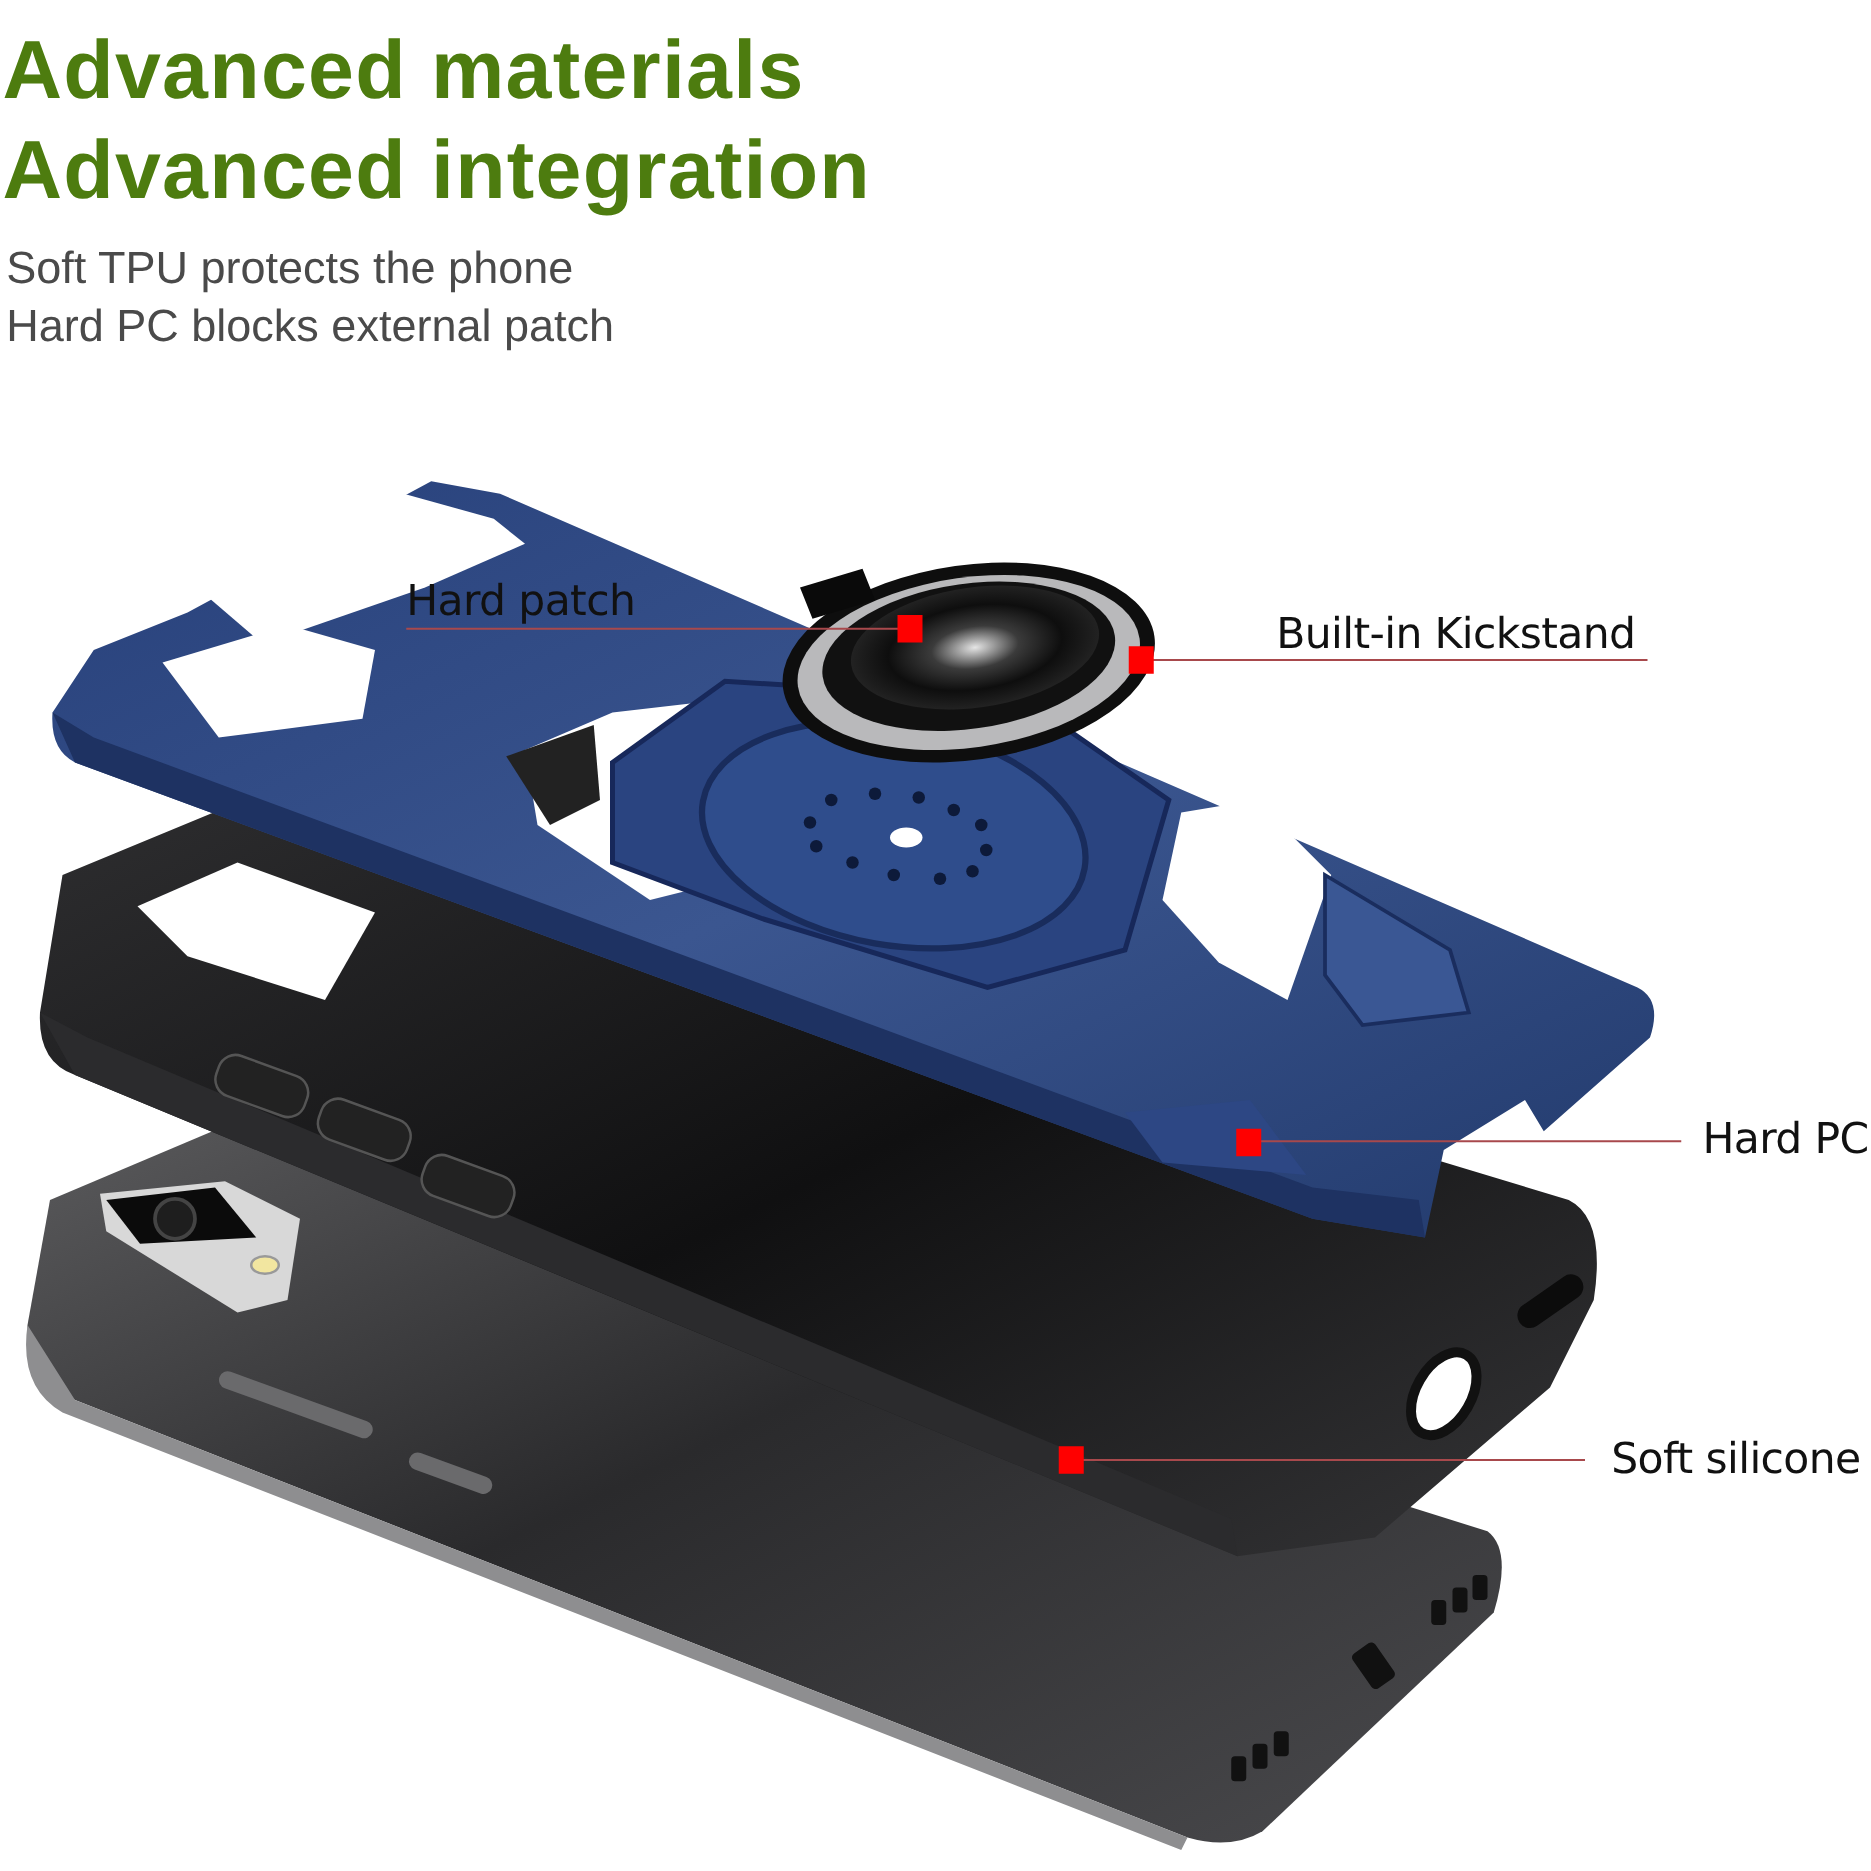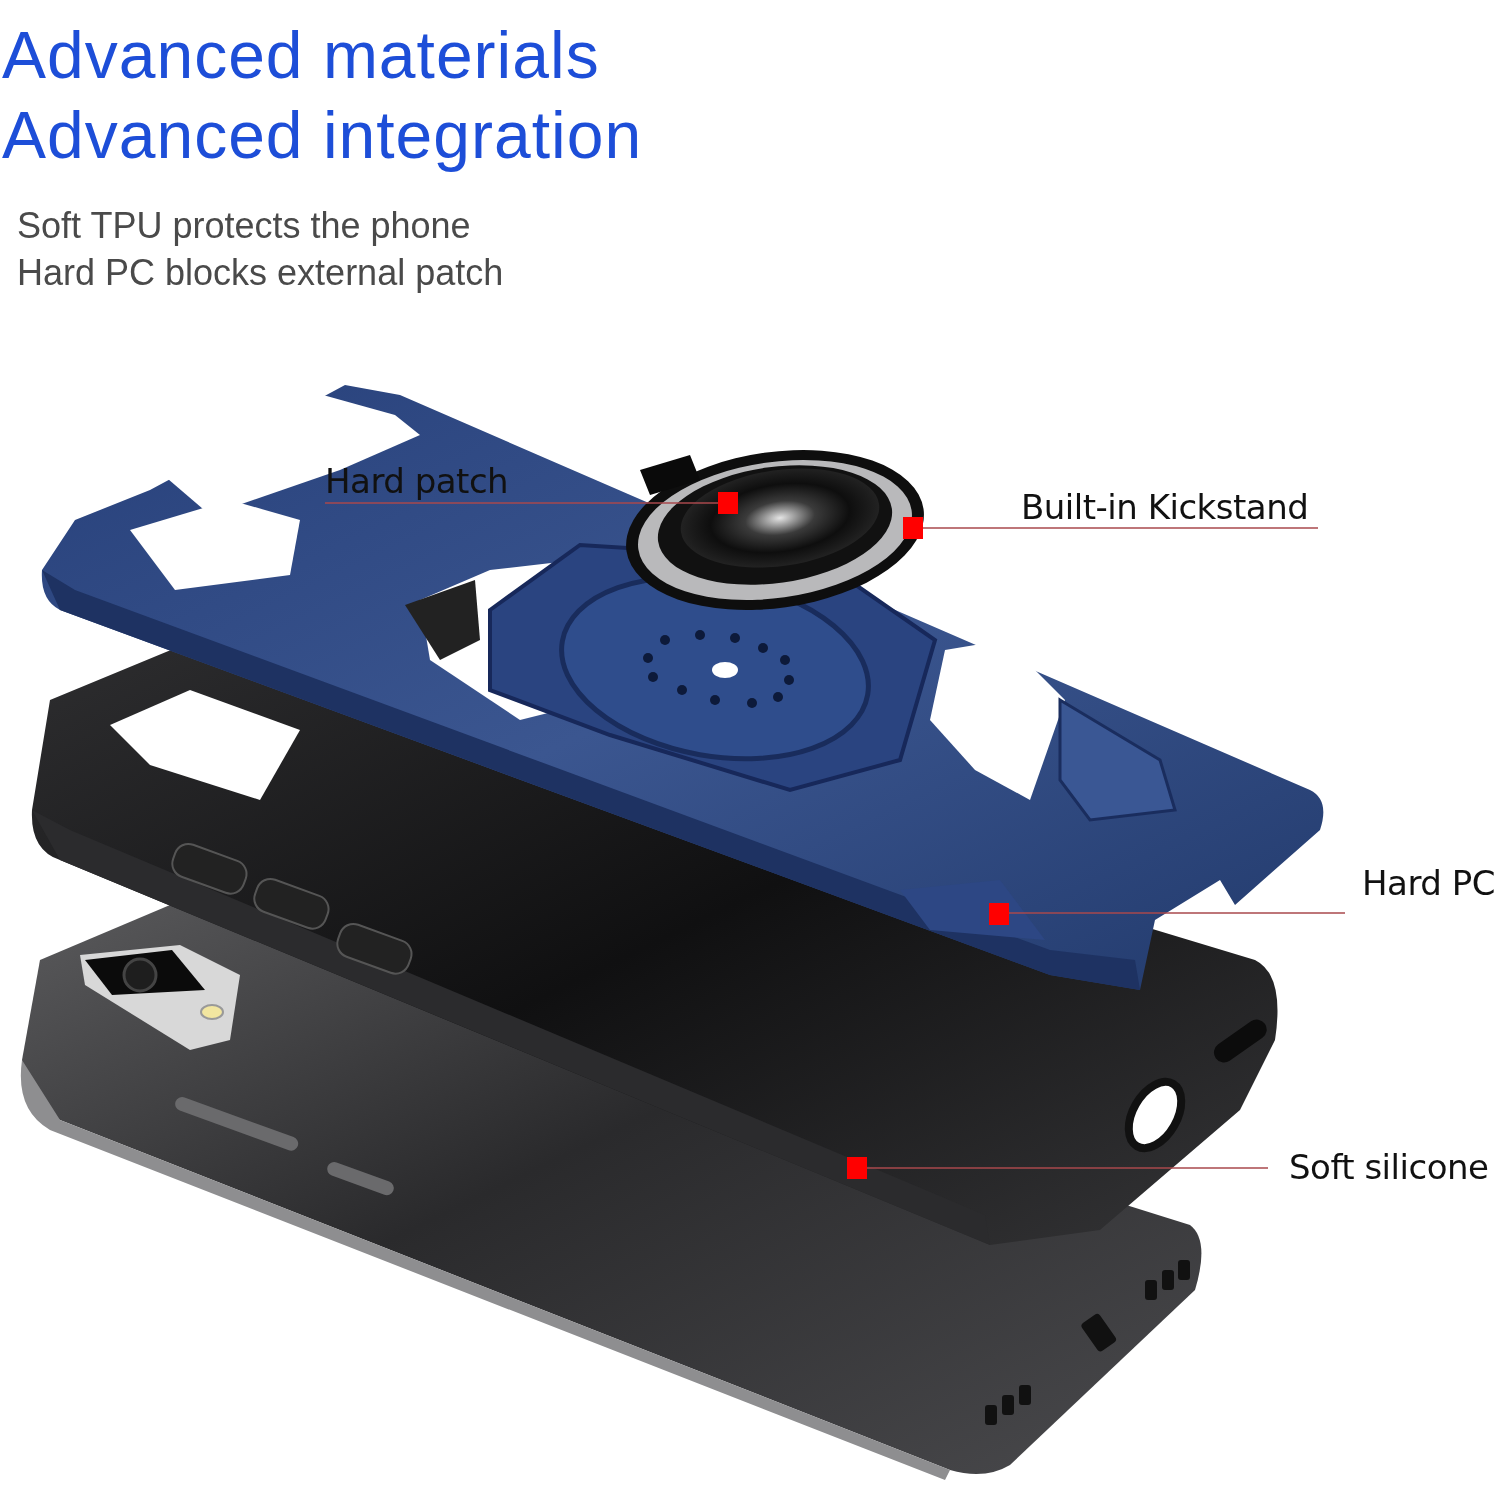--- a/index.html
+++ b/index.html
@@ -1,20 +1,20 @@
 <!DOCTYPE html>
 <html><head>
 <meta charset="utf-8">
 <style>
   html, body { margin: 0; padding: 0; background: #ffffff; }
   body { width: 1497px; height: 1497px; position: relative; overflow: hidden; font-family: "Liberation Sans", "DejaVu Sans", sans-serif; }
-  .headline { position: absolute; left: 2px; margin: 0; font-weight: 400; color: #1d4ed8; font-size: 66px; letter-spacing: 1px; line-height: 1; white-space: nowrap; }
+  .headline { position: absolute; left: 2px; margin: 0; font-weight: 700; color: #4d7c0f; font-size: 66px; letter-spacing: 1px; line-height: 1; white-space: nowrap; }
   .headline.l1 { top: 22px; }
   .headline.l2 { top: 102px; }
-  .subline { position: absolute; left: 5px; margin: 12px; color: #4a4a4a; font-size: 36px; line-height: 1; white-space: nowrap; }
+  .subline { position: absolute; left: 5px; margin: 0; color: #4a4a4a; font-size: 36px; line-height: 1; white-space: nowrap; }
   .subline.l1 { top: 196px; }
   .subline.l2 { top: 243px; }
   .art { position: absolute; left: 0; top: 0; width: 1497px; height: 1497px; }
   .callout-label { position: absolute; font-family: "DejaVu Sans", sans-serif; font-size: 34px; color: #111; white-space: nowrap; line-height: 1; letter-spacing: -0.5px; }
 </style>
 </head>
 <body>
 
 <h1 class="headline l1">Advanced materials</h1>
 <h1 class="headline l2">Advanced integration</h1>
@@ -124,14 +124,14 @@
   <g fill="#ff0000">
     <rect x="718" y="492" width="20" height="22"></rect>
     <rect x="903" y="517" width="20" height="22"></rect>
     <rect x="989" y="903" width="20" height="22"></rect>
     <rect x="847" y="1157" width="20" height="22"></rect>
   </g>
 </svg>
 
 <div class="callout-label" style="left:325px; top:464px;">Hard patch</div>
 <div class="callout-label" style="left:1021px; top:490px;text-align:center;">Built-in Kickstand</div>
-<div class="callout-label" style="left:1362px; top:866px;">Hard PC</div>
+<div class="callout-label" style="left:1362px; top:894px;">Hard PC</div>
 <div class="callout-label" style="left:1289px; top:1150px;">Soft silicone</div>
 
 </body></html>

